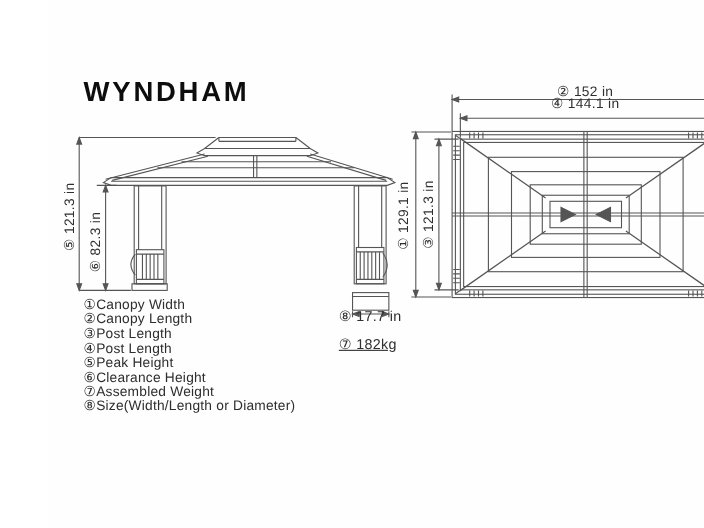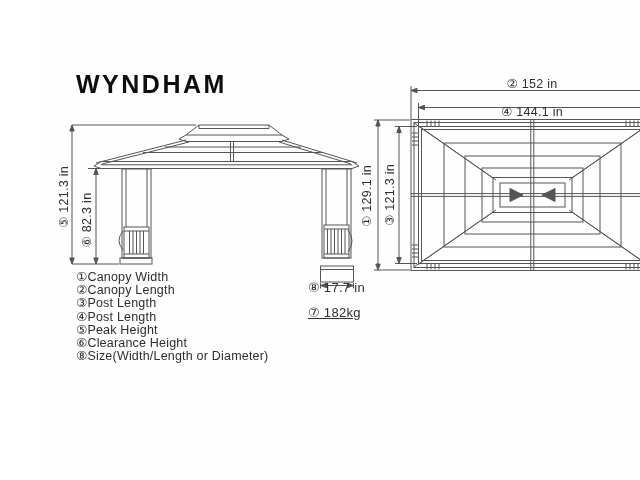--- a/index.html
+++ b/index.html
@@ -163,32 +163,33 @@
         <g>
           <path d="M351,126.5 H373 M351,263.5 H373"></path>
           <path d="M355,126.5 V263.5"></path>
           <path d="M355,126.5 L352.8,132.5 H357.2 Z M355,263.5 L352.8,257.5 H357.2 Z" fill="#555"></path>
         </g>
       </g>
     </g>
   </svg>
 
   <div class="dimlabel" style="left:488px;top:83px;">② 152 in</div>
-  <div class="dimlabel" style="left:488px;top:111px;">④ 144.1 in</div>
+  <div class="dimlabel" style="left:488px;top:94px;">④ 144.1 in</div>
   <div class="dimlabel vert" style="left:322px;top:196px;">① 129.1 in</div>
   <div class="dimlabel vert" style="left:345px;top:195px;">③ 121.3 in</div>
   <div class="dimlabel vert" style="left:19px;top:197px;">⑤ 121.3 in</div>
   <div class="dimlabel vert" style="left:42px;top:220px;">⑥ 82.3 in</div>
 
   <div class="valuelabel" style="left:264px;top:280px;">⑧ 17.7 in</div>
   <div class="valuelabel" style="left:264px;top:305px;text-decoration:underline;">⑦ 182kg</div>
 
   <div id="legend">
     <div>①Canopy Width</div>
     <div>②Canopy Length</div>
     <div>③Post Length</div>
     <div>④Post Length</div>
     <div>⑤Peak Height</div>
     <div>⑥Clearance Height</div>
+    <div>⑦Assembled Weight</div>
     <div>⑧Size(Width/Length or Diameter)</div>
   </div>
 
 </div>
 
 </body></html>

